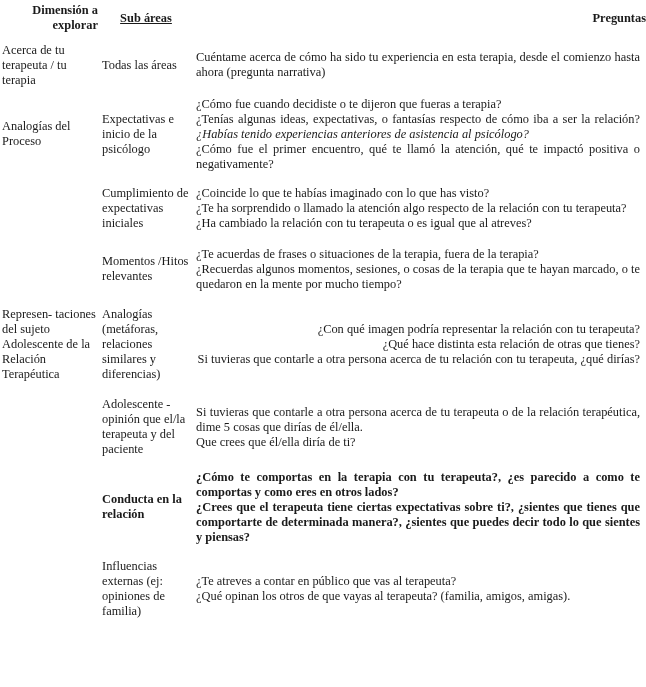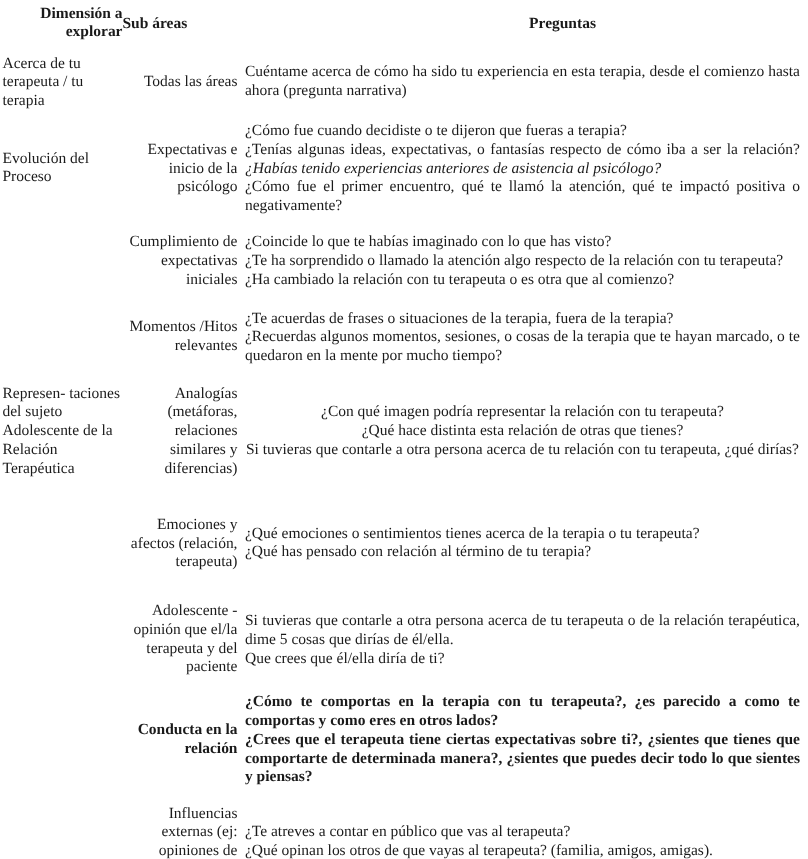--- a/index.html
+++ b/index.html
@@ -7,25 +7,25 @@
     width: 646px; height: 687px; overflow: hidden;
     font-family: "Liberation Serif", "DejaVu Serif", serif;
     font-size: 12.4px; color: #1a1a1a; line-height: 15px;
   }
   table { border-collapse: collapse; width: 646px; table-layout: fixed; }
   col.c1 { width: 98px; }
   col.c2 { width: 96px; }
   col.c3 { width: 452px; }
   th { font-weight: bold; font-size: 12.4px; padding: 0; vertical-align: middle; }
   th.h1 { height: 36px; text-align: right; }
-  th.h2 { text-align: left; }
-  th.h3 { text-align: center; padding-left: 60px; }
+  th.h2 { text-align: center; text-decoration: underline; }
+  th.h3 { text-align: right; padding-left: 60px; }
   td { padding: 0; vertical-align: middle; }
   td.dim { text-align: left; padding: 0 2px; }
-  td.sub { text-align: right; padding: 0 4px; }
+  td.sub { text-align: left; padding: 0 4px; }
   td.q { text-align: justify; padding-left: 2px; padding-right: 6px; }
   .line { display: block; }
   .it { font-style: italic; margin-top: 30px; }
   tr.r0 td { height: 58px; }
   tr.r1 td { height: 80px; }
   tr.r2 td { height: 68px; margin-left: 17px; }
   tr.r3 td { height: 54px; }
   tr.r4 td { height: 96px; }
   tr.r5 td { height: 84px; }
   tr.r6 td { height: 70px; }
@@ -50,61 +50,53 @@
   </thead>
   <tbody>
     <tr class="r0">
       <td class="dim">Acerca de tu terapeuta / tu terapia</td>
       <td class="sub">Todas las áreas</td>
       <td class="q">
         <span class="line">Cuéntame acerca de cómo ha sido tu experiencia en esta terapia, desde el comienzo hasta ahora (pregunta narrativa)</span>
       </td>
     </tr>
     <tr class="r1">
-      <td class="dim">Evolución del Proceso</td>
+      <td class="dim">Analogías del Proceso</td>
       <td class="sub">Expectativas e inicio de la psicólogo</td>
       <td class="q">
         <span class="line">¿Cómo fue cuando decidiste o te dijeron que fueras a terapia?</span>
         <span>¿Tenías algunas ideas, expectativas, o fantasías respecto de cómo iba a ser la relación?</span>
         <span class="it">¿Habías tenido experiencias anteriores de asistencia al psicólogo?</span>
         <span class="line">¿Cómo fue el primer encuentro, qué te llamó la atención, qué te impactó positiva o negativamente?</span>
       </td>
     </tr>
     <tr class="r2">
       <td class="dim"></td>
       <td class="sub">Cumplimiento de expectativas iniciales</td>
       <td class="q">
         <span class="line">¿Coincide lo que te habías imaginado con lo que has visto?</span>
         <span class="line">¿Te ha sorprendido o llamado la atención algo respecto de la relación con tu terapeuta?</span>
-        <span class="line">¿Ha cambiado la relación con tu terapeuta o es otra que al comienzo?</span>
+        <span class="line">¿Ha cambiado la relación con tu terapeuta o es igual que al atreves?</span>
       </td>
     </tr>
     <tr class="r3">
       <td class="dim"></td>
       <td class="sub">Momentos /Hitos relevantes</td>
       <td class="q">
         <span class="line">¿Te acuerdas de frases o situaciones de la terapia, fuera de la terapia?</span>
         <span class="line">¿Recuerdas algunos momentos, sesiones, o cosas de la terapia que te hayan marcado, o te quedaron en la mente por mucho tiempo?</span>
       </td>
     </tr>
     <tr class="r4">
       <td class="dim">Represen- taciones del sujeto Adolescente de la Relación Terapéutica</td>
       <td class="sub">Analogías (metáforas, relaciones similares y diferencias)</td>
-      <td class="q" style="text-align:center">
+      <td class="q" style="text-align:right">
         <span class="line"> ¿Con qué imagen podría representar la relación con tu terapeuta?</span>
         <span class="line">¿Qué hace distinta esta relación de otras que tienes?</span>
         <span class="line"> Si tuvieras que contarle a otra persona acerca de tu relación con tu terapeuta, ¿qué dirías?</span>
-      </td>
-    </tr>
-    <tr class="r5">
-      <td class="dim"></td>
-      <td class="sub">Emociones y afectos (relación, terapeuta)</td>
-      <td class="q">
-        <span class="line"> ¿Qué emociones o sentimientos tienes acerca de la terapia o tu terapeuta?</span>
-        <span class="line">¿Qué has pensado con relación al término de tu terapia?</span>
       </td>
     </tr>
     <tr class="r6">
       <td class="dim"></td>
       <td class="sub">Adolescente -opinión que el/la terapeuta y del paciente</td>
       <td class="q">
         <span class="line">Si tuvieras que contarle a otra persona acerca de tu terapeuta o de la relación terapéutica, dime 5 cosas que dirías de él/ella.</span>
         <span class="line">Que crees que él/ella diría de ti?</span>
       </td>
     </tr>

